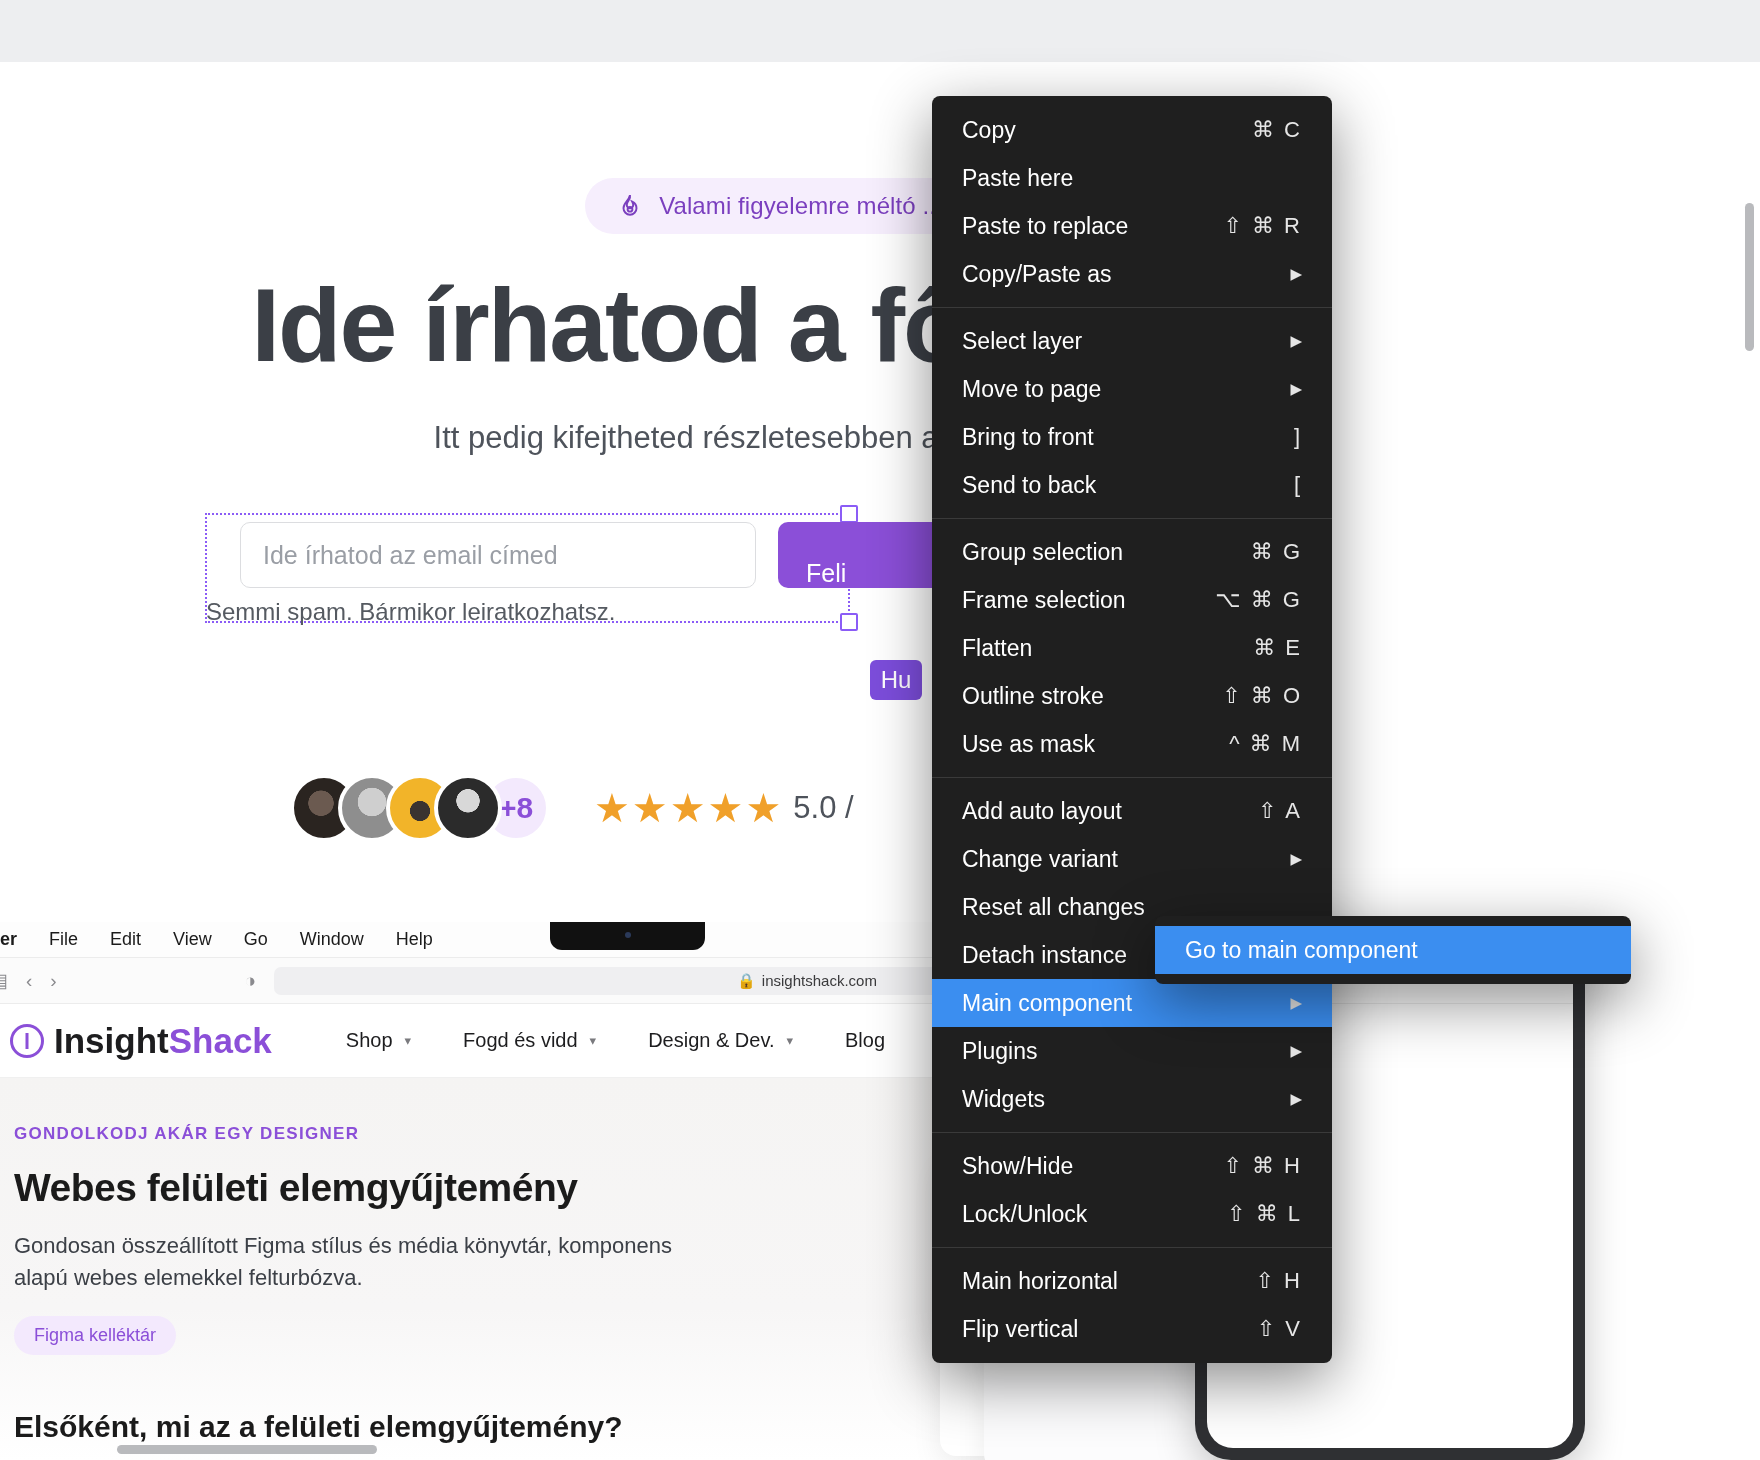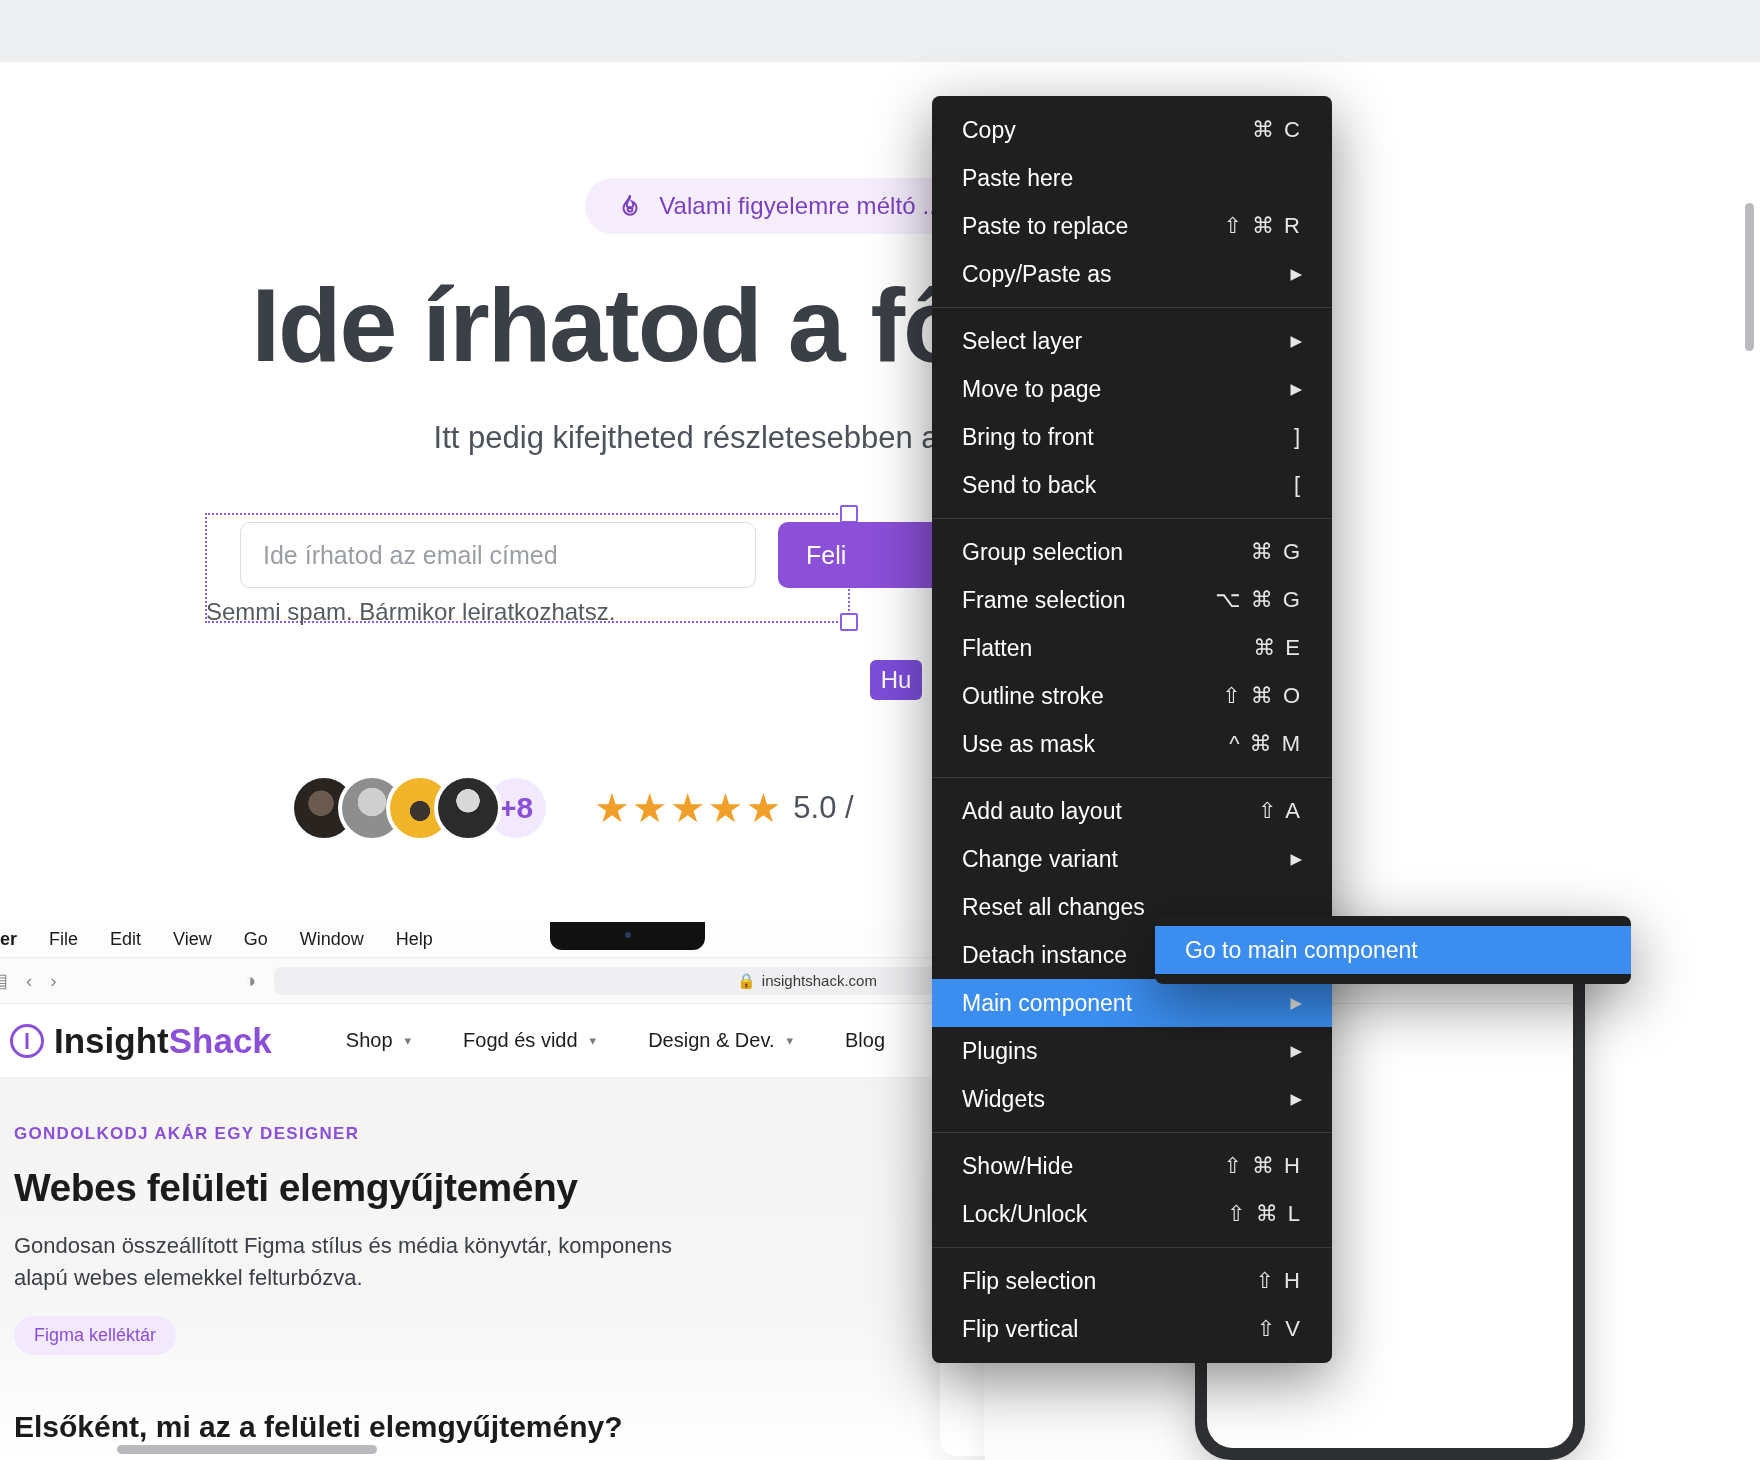--- a/index.html
+++ b/index.html
@@ -57,21 +57,21 @@
   .form-row{ position:absolute; left:204px; top:460px; width:700px; height:68px;margin-left:36px; }
   .email-input{
     position:absolute; left:0; top:0; width:516px; height:66px;
     border:1px solid #dcdde0; border-radius:10px; background:#fff;
     display:flex; align-items:center; padding:0 22px;
     font-size:25px; color:#9a9ea5;
   }
   .cta-btn{
     position:absolute; left:538px; top:0; width:230px; height:66px;
     background:#8b4fd8; border-radius:10px;
-    color:#fff; font-size:25px; display:flex; align-items:center; padding-left:28px;
+    color:#fff; font-size:25px; display:flex; align-items:flex-end; padding-left:28px;
     overflow:hidden;
   }
   .spam-note{
     position:absolute; left:206px; top:536px; font-size:24px; color:#555a61;
     white-space:nowrap;
   }
   .hu-chip{
     position:absolute; left:870px; top:598px; width:52px; height:40px;
     background:#7c4ddb; border-radius:6px; color:#fff;
     font-size:24px; display:flex; align-items:center; justify-content:center;
@@ -450,21 +450,21 @@
       <div class="ctx-item">
         <span class="lbl">Show/Hide</span>
         <span class="kbd">⇧ ⌘ H</span>
       </div>
       <div class="ctx-item">
         <span class="lbl">Lock/Unlock</span>
         <span class="kbd">⇧ ⌘ L</span>
       </div>
       <div class="ctx-sep"></div>
       <div class="ctx-item">
-        <span class="lbl">Flip selection</span>
+        <span class="lbl">Main horizontal</span>
         <span class="kbd">⇧ H</span>
       </div>
       <div class="ctx-item">
         <span class="lbl">Flip vertical</span>
         <span class="kbd">⇧ V</span>
       </div>
     </div>
 
   <div class="submenu" id="submenu">
       <div class="ctx-item sel">

